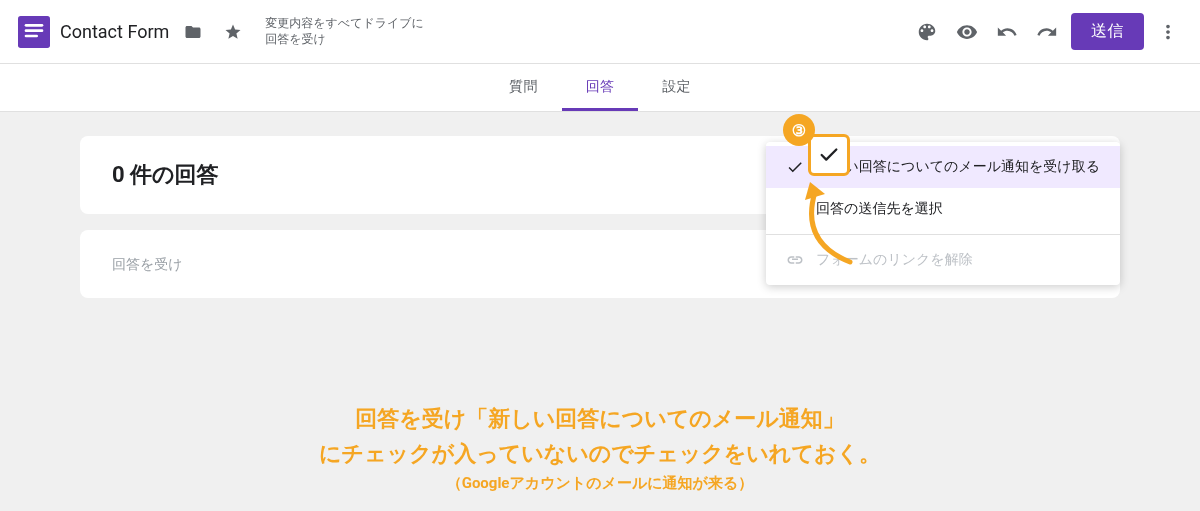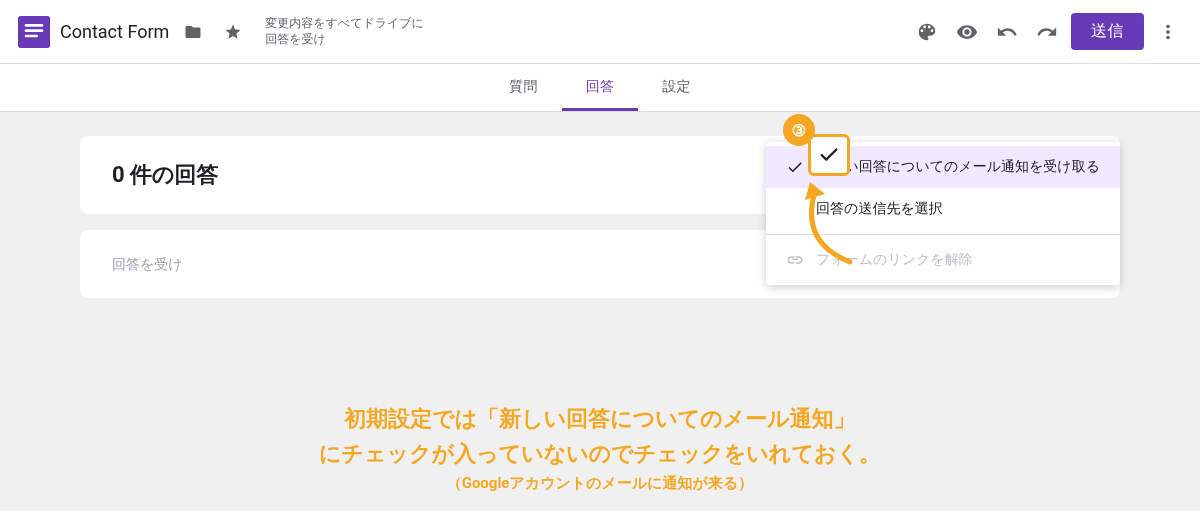--- a/index.html
+++ b/index.html
@@ -356,19 +356,19 @@
     <div class="dropdown-item disabled">
       <svg width="18" height="18" viewBox="0 0 24 24" fill="#bdc1c6" class="link-icon">
         <path d="M17 7h-4v2h4c1.65 0 3 1.35 3 3s-1.35 3-3 3h-4v2h4c2.76 0 5-2.24 5-5s-2.24-5-5-5zm-6 8H7c-1.65 0-3-1.35-3-3s1.35-3 3-3h4V7H7c-2.76 0-5 2.24-5 5s2.24 5 5 5h4v-2zm1-5H8v2h8v-2z"></path>
       </svg>
       <span>フォームのリンクを解除</span>
     </div>
   </div>
 
   <div class="annotation-overlay">
     <div class="annotation-text">
-      <div>初期設定では「新しい回答についてのメール通知」</div>
+      <div>回答を受け「新しい回答についてのメール通知」</div>
       <div>にチェックが入っていないのでチェックをいれておく。</div>
       <div class="smaller">（Googleアカウントのメールに通知が来る）</div>
     </div>
   </div>
 
 </div>
 
 </body></html>

